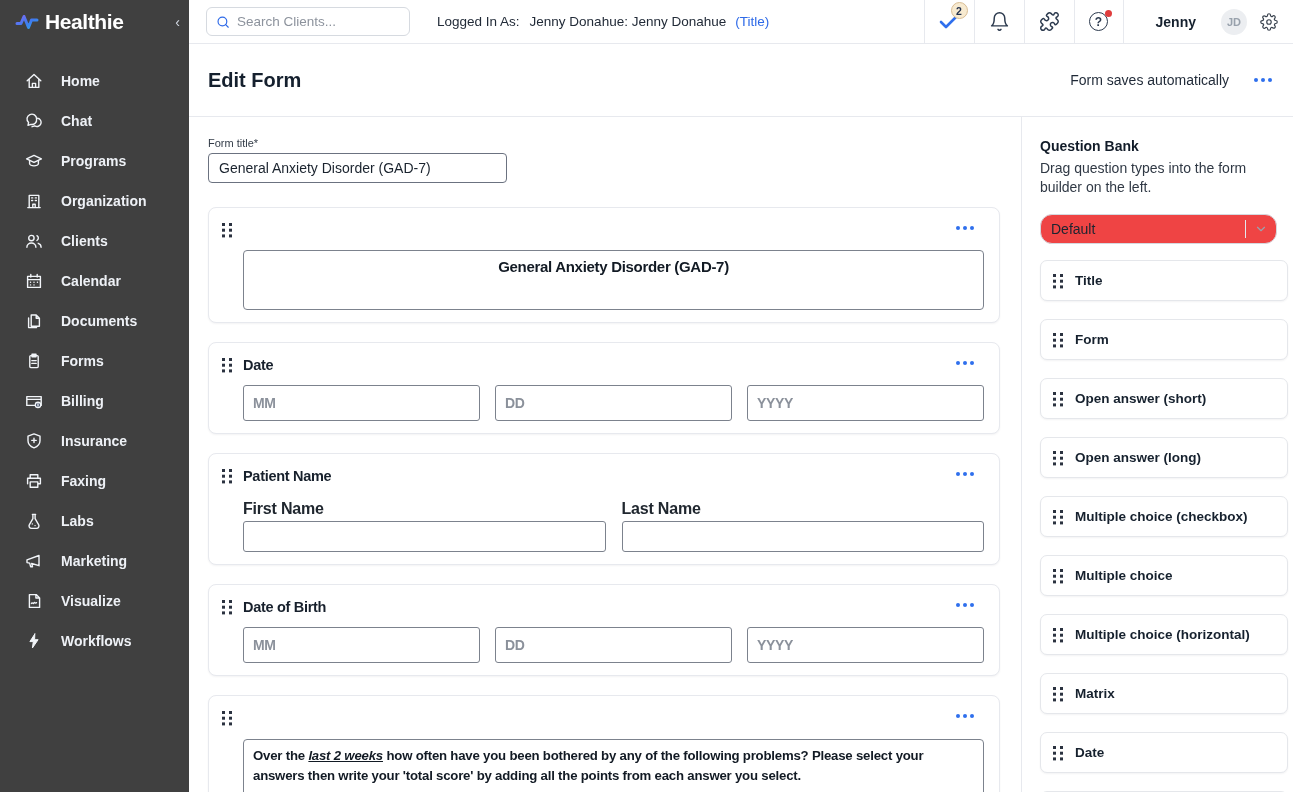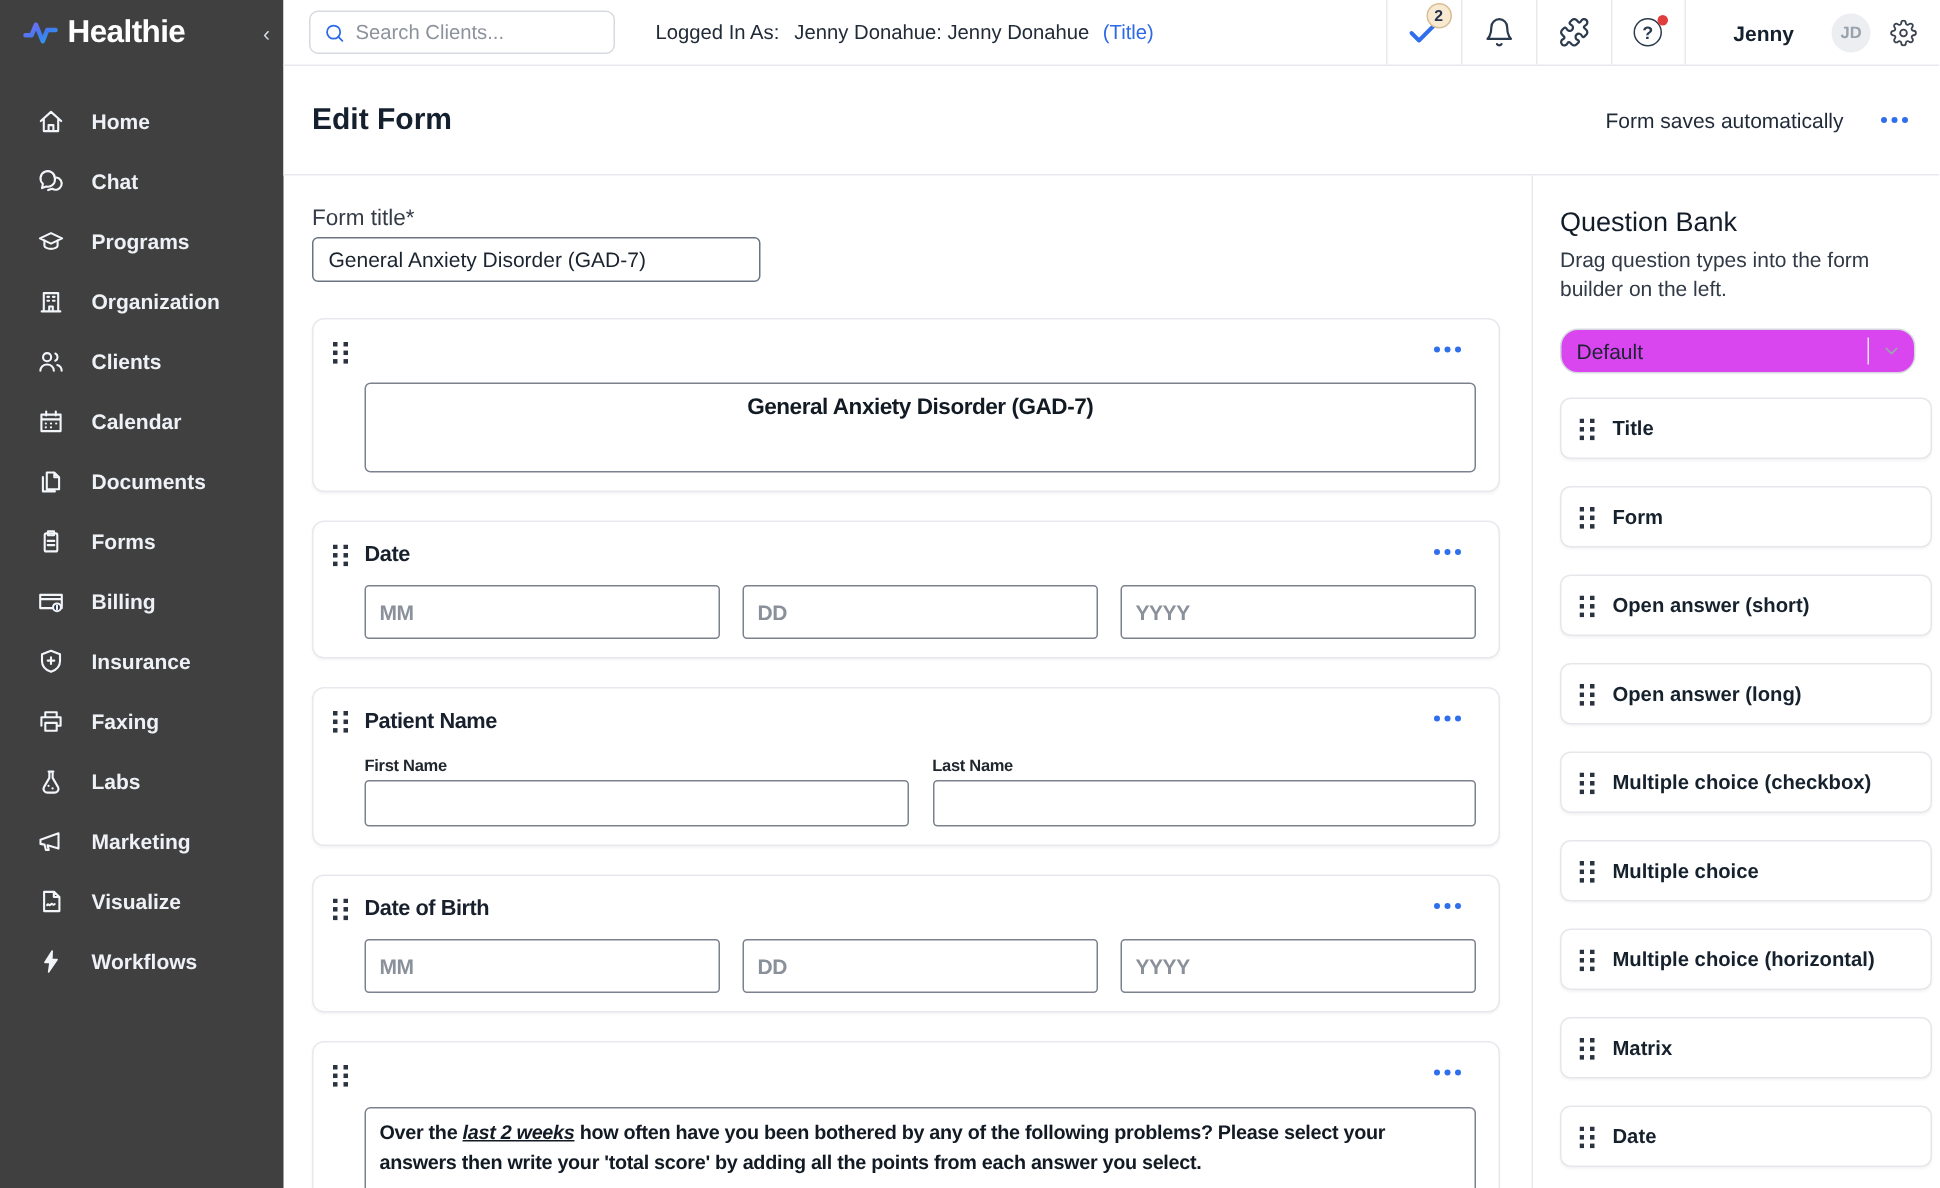--- a/index.html
+++ b/index.html
@@ -47,50 +47,50 @@
   .page-header { height:73px; flex:0 0 73px; border-bottom:1px solid #e7e9ee; display:flex; align-items:center; padding:0 21px 0 19px; background:#fff; }
   .page-title { font-size:20px; font-weight:700; color:#15202e; }
   .ph-right { margin-left:auto; display:flex; align-items:center; gap:25px; }
   .autosave { font-size:14px; color:#1f2937; }
   .dots { display:flex; gap:3px; cursor:pointer; align-items:center; }
   .dots i { width:4px; height:4px; border-radius:50%; background:#2f6fed; }
 
   
   .content { flex:1; display:flex; min-height:0; }
   .builder { width:833px; flex:0 0 833px; border-right:1px solid #e7e9ee; padding:20px 0 0 19px; overflow:hidden; }
-  .field-label { font-size:15px; color:#333c48; margin-bottom:4px; }
+  .field-label { font-size:11px; color:#333c48; margin-bottom:4px; }
   .form-title-input { width:299px; height:30px; border:1px solid #6b7280; border-radius:4px; padding:0 10px; font-family:"Liberation Sans",sans-serif; font-size:14px; color:#1a232e; outline:none; }
   .cond { letter-spacing:-0.3px; }
 
   .card { width:792px; background:#fff; border:1px solid #e7e9ee; border-radius:8px; box-shadow:0 1px 2px rgba(16,24,40,.05); padding:14px 15px 12px 13px; position:relative; }
   .card + .card, .first-card { margin-top:0; }
   .mt24 { margin-top:24px; }
   .mb19 { margin-bottom:19px; }
   .card-head { display:flex; align-items:flex-start; min-height:16px; }
   .handle { width:11px; height:15px; flex:0 0 11px; margin-top:1px; cursor:grab; }
   .handle svg { display:block; width:11px; height:15px; }
   .card-label { margin-left:10px; font-size:14.5px; font-weight:700; color:#17202c; }
   .card-dots { margin-left:auto; margin-right:10px; margin-top:4px; }
   .inner-box { margin-left:21px; border:1px solid #7c828d; border-radius:4px; background:#fff; }
   .title-box { margin-top:12px; height:60px; display:flex; justify-content:center; padding-top:7px; }
   .title-box .t { font-size:15px; font-weight:700; color:#121a24; }
   .row3 { margin-left:21px; margin-top:12px; display:grid; grid-template-columns:1fr 1fr 1fr; gap:15px; }
   .pv-input { height:36px; border:1px solid #7c828d; border-radius:3px; padding:0 9px; font-family:"Liberation Sans",sans-serif; font-size:14px; font-weight:600; letter-spacing:-0.3px; color:#1a232e; outline:none; width:100%; background:#fff; }
   .pv-input::placeholder { color:#8b919b; font-weight:600; }
   .row2 { margin-left:21px; margin-top:16px; display:grid; grid-template-columns:1fr 1fr; gap:16px; }
-  .sub-label { font-size:11px; font-weight:600; letter-spacing:-0.2px; color:#20272f; margin-bottom:3px; }
+  .sub-label { font-size:16px; font-weight:600; letter-spacing:-0.2px; color:#20272f; margin-bottom:3px; }
   .text-box { margin-top:13px; height:76px; padding:6px 9px; overflow:hidden; }
   .text-box p { font-size:13.2px; font-weight:700; letter-spacing:-0.2px; color:#121a24; line-height:20px; }
   .em-iu { font-style:italic; text-decoration:underline; }
 
   
   .qbank { flex:1; padding:21px 16px 0 18px; overflow:hidden; }
-  .qb-title { font-size:18px; font-weight:400; color:#121c29; margin-bottom:5px; }
+  .qb-title { font-size:14px; font-weight:700; color:#121c29; margin-bottom:5px; }
   .qb-desc { font-size:14px; color:#303945; line-height:19px; margin-bottom:17px; }
-  .qb-select { width:237px; height:30px; border:1px solid #d5d9df; border-radius:12px; display:flex; align-items:center; padding-left:10px; cursor:pointer; background:#d946ef; }
+  .qb-select { width:237px; height:30px; border:1px solid #d5d9df; border-radius:12px; display:flex; align-items:center; padding-left:10px; cursor:pointer; background:#ef4444; }
   .qb-select .val { font-size:14px; color:#1b2430; flex:1; }
   .qb-select .divider { width:1px; height:18px; background:#e4e7ec; }
   .qb-select svg { width:14px; height:14px; margin:0 8px; stroke:#9aa2ad; fill:none; stroke-width:2; stroke-linecap:round; stroke-linejoin:round; }
   .qb-card { width:248px; height:41px; margin-top:18px; border:1px solid #e5e7eb; border-radius:7px; background:#fff; box-shadow:0 1px 2px rgba(16,24,40,.05); display:flex; align-items:center; padding-left:12px; gap:11px; cursor:grab; }
   .qb-card.first { margin-top:16px; }
   .qb-card .lbl { font-size:13.5px; font-weight:700; color:#16212e; }
 </style>
 </head>
 <body>
 

